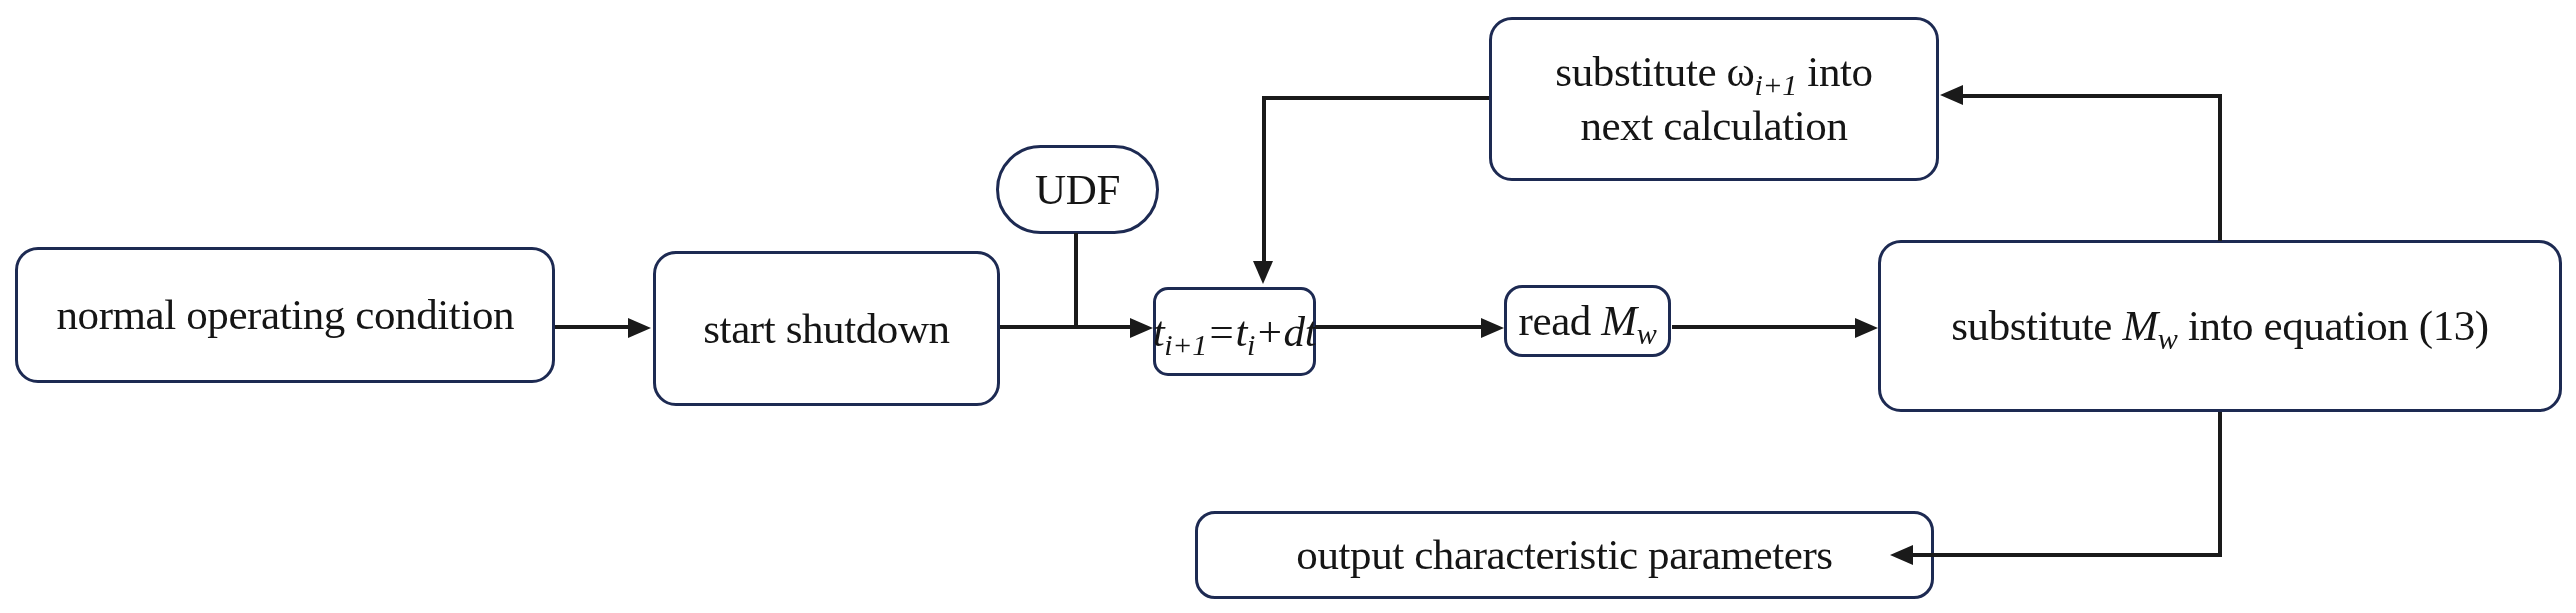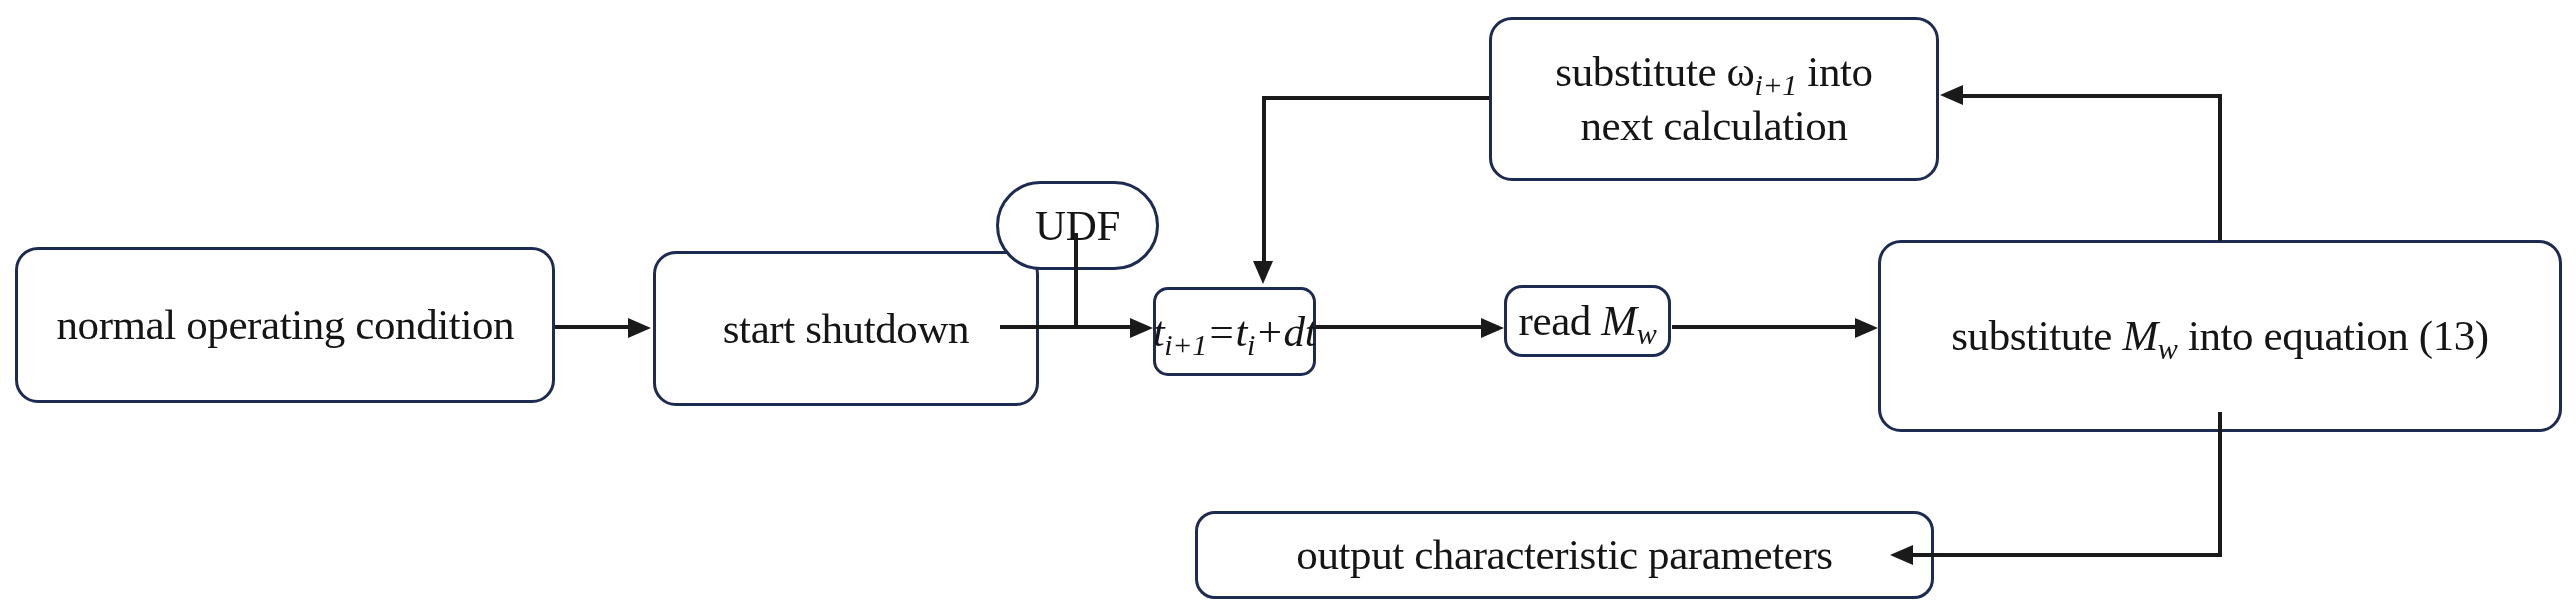--- a/index.html
+++ b/index.html
@@ -21,21 +21,21 @@
     display: flex;
     align-items: center;
     justify-content: center;
     text-align: center;
     font-size: 43px;
     line-height: 1.25;
     letter-spacing: -0.4px;
     padding: 0 6.1px;
     white-space: nowrap;
   }
-  .oval { border-radius: 46px; margin-top: 36px; }
+  .oval { border-radius: 46px; }
   .it { font-style: italic; }
   .sb {
     font-size: 0.7em;
     vertical-align: -0.3em;
     line-height: 0;
     font-style: italic;
   }
   .hline, .vline { position: absolute; background: var(--line, #1a1a1a); }
   .hline { height: 3.8px; }
   .vline { width: 3.8px; }
@@ -54,41 +54,41 @@
     border-left: 10px solid transparent;
     border-right: 10px solid transparent;
     border-top: 23px solid var(--line, #1a1a1a);
   }
 </style>
 </head>
 <body>
 
 <div class="canvas">
 
-  <div class="node" style="left:15.3px; top:247px; width:540px; height:156px;">
+  <div class="node" style="left:15.3px; top:247px; width:540px; height:136px;">
     <span>normal operating condition</span>
   </div>
 
-  <div class="node" style="left:653px; top:251px; width:386px; height:155px;">
+  <div class="node" style="left:653px; top:251px; width:347px; height:155px;">
     <span>start shutdown</span>
   </div>
 
   <div class="node oval" style="left:996px; top:145px; width:163px; height:89px;">
     <span>UDF</span>
   </div>
 
   <div class="node" style="left:1153px; top:287px; width:163px; height:89px; border-radius:15px;">
     <span class="it"><span>t</span><sub class="sb">i+1</sub><span>=t</span><sub class="sb">i</sub><span>+dt</span></span>
   </div>
 
   <div class="node" style="left:1504px; top:285px; width:167px; height:72px; border-radius:18.3px;">
     <span><span>read </span><span class="it">M</span><sub class="sb">w</sub></span>
   </div>
 
-  <div class="node" style="left:1878px; top:240px; width:684px; height:192px; line-height:1.45;">
+  <div class="node" style="left:1878px; top:240px; width:684px; height:172px; line-height:1.45;">
     <div>
       <div><span>substitute </span><span class="it">M</span><sub class="sb">w</sub><span> into equation (13)</span></div>
     </div>
   </div>
 
   <div class="node" style="left:1489px; top:17px; width:450px; height:164px; line-height:1.25;">
     <div>
       <div><span>substitute </span><span>ω</span><sub class="sb">i+1</sub><span> into</span></div>
       <div>next calculation</div>
     </div>

